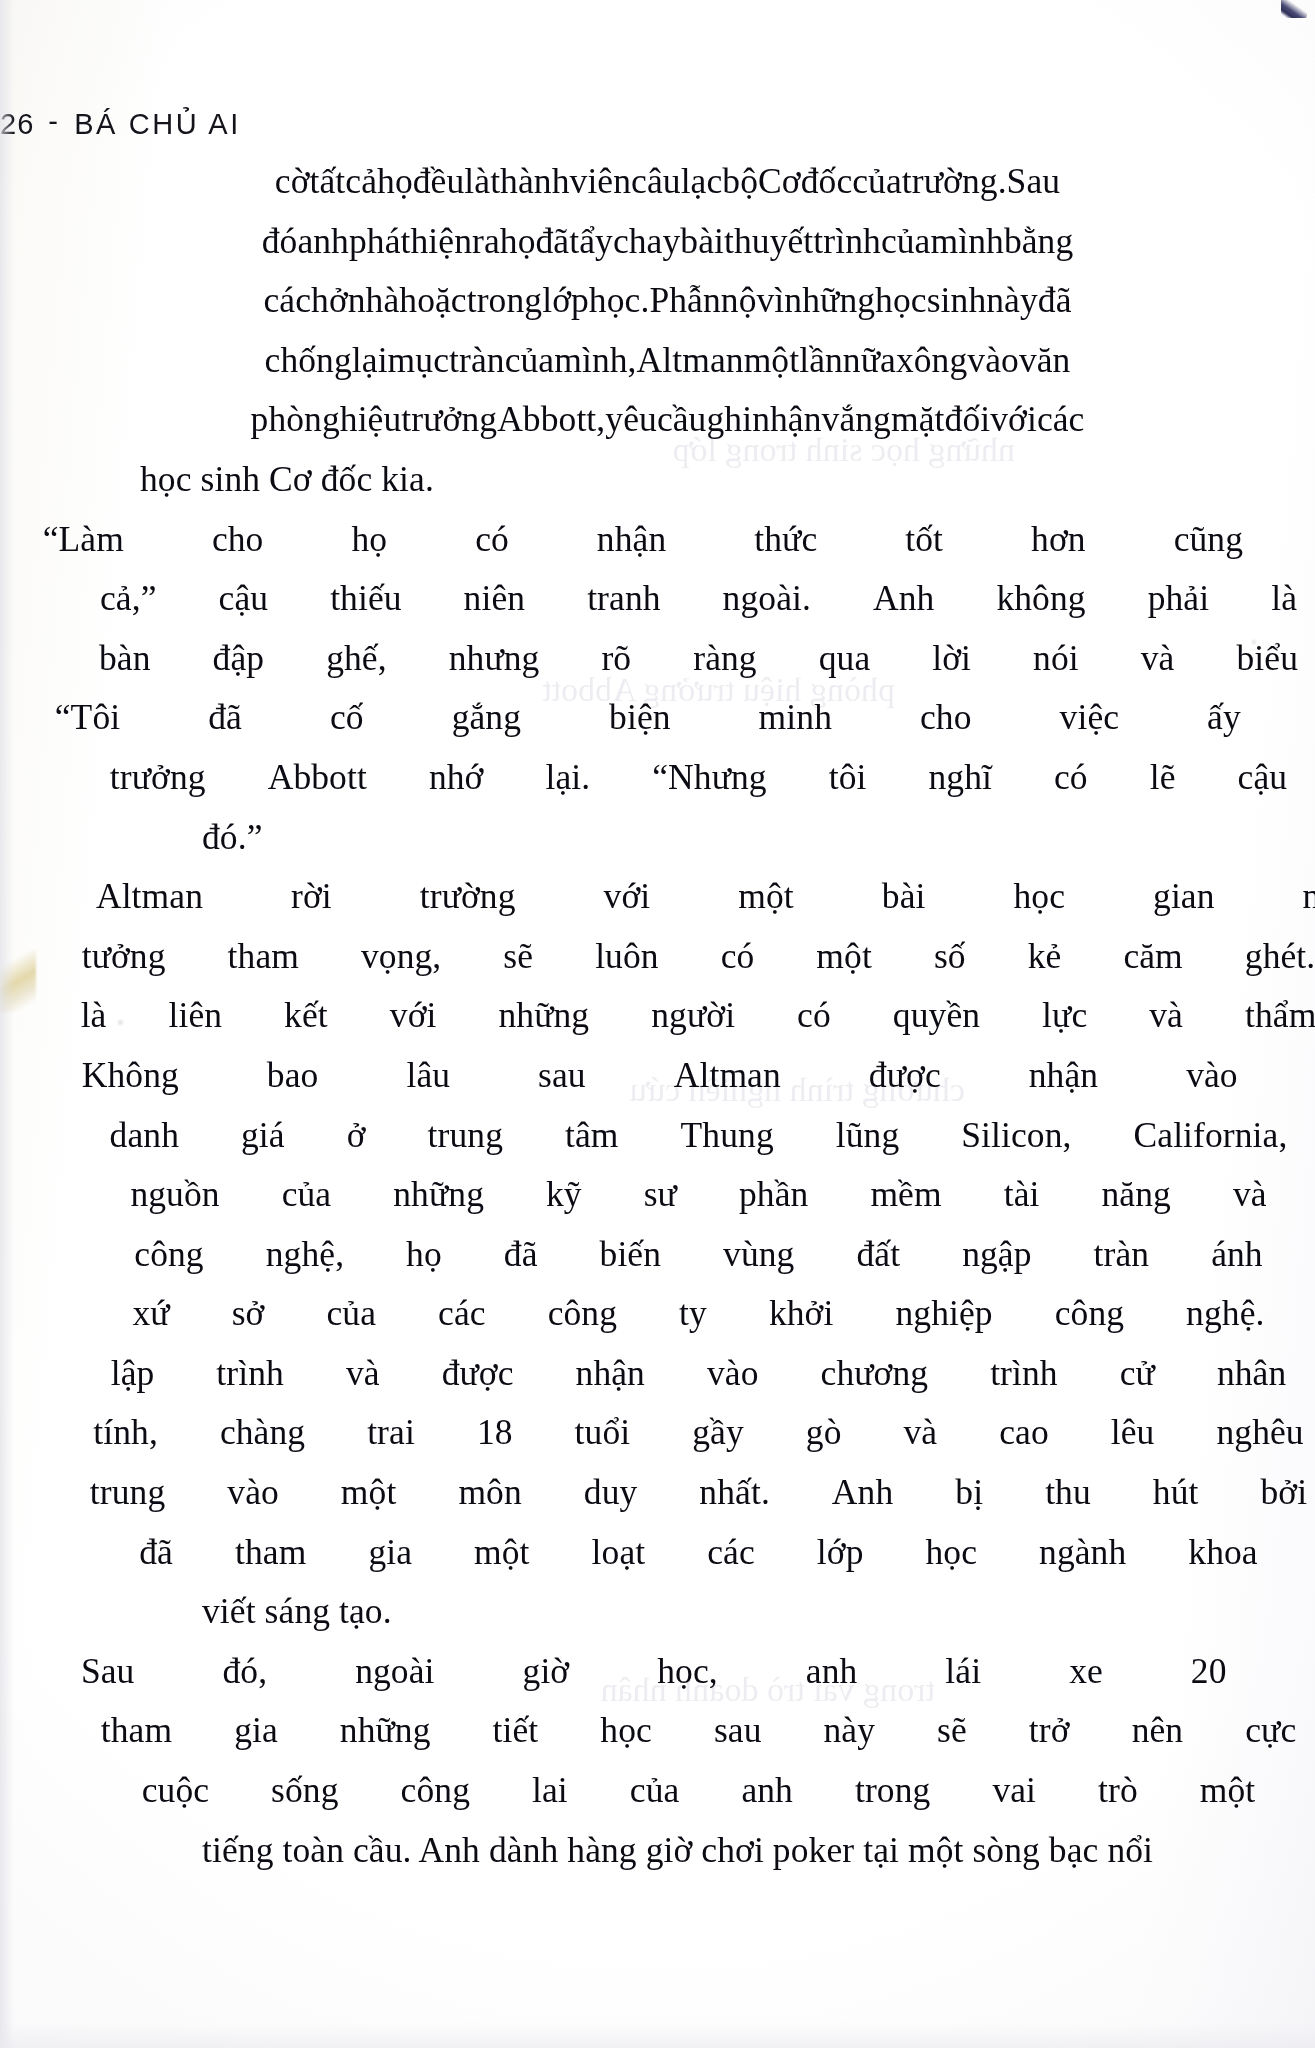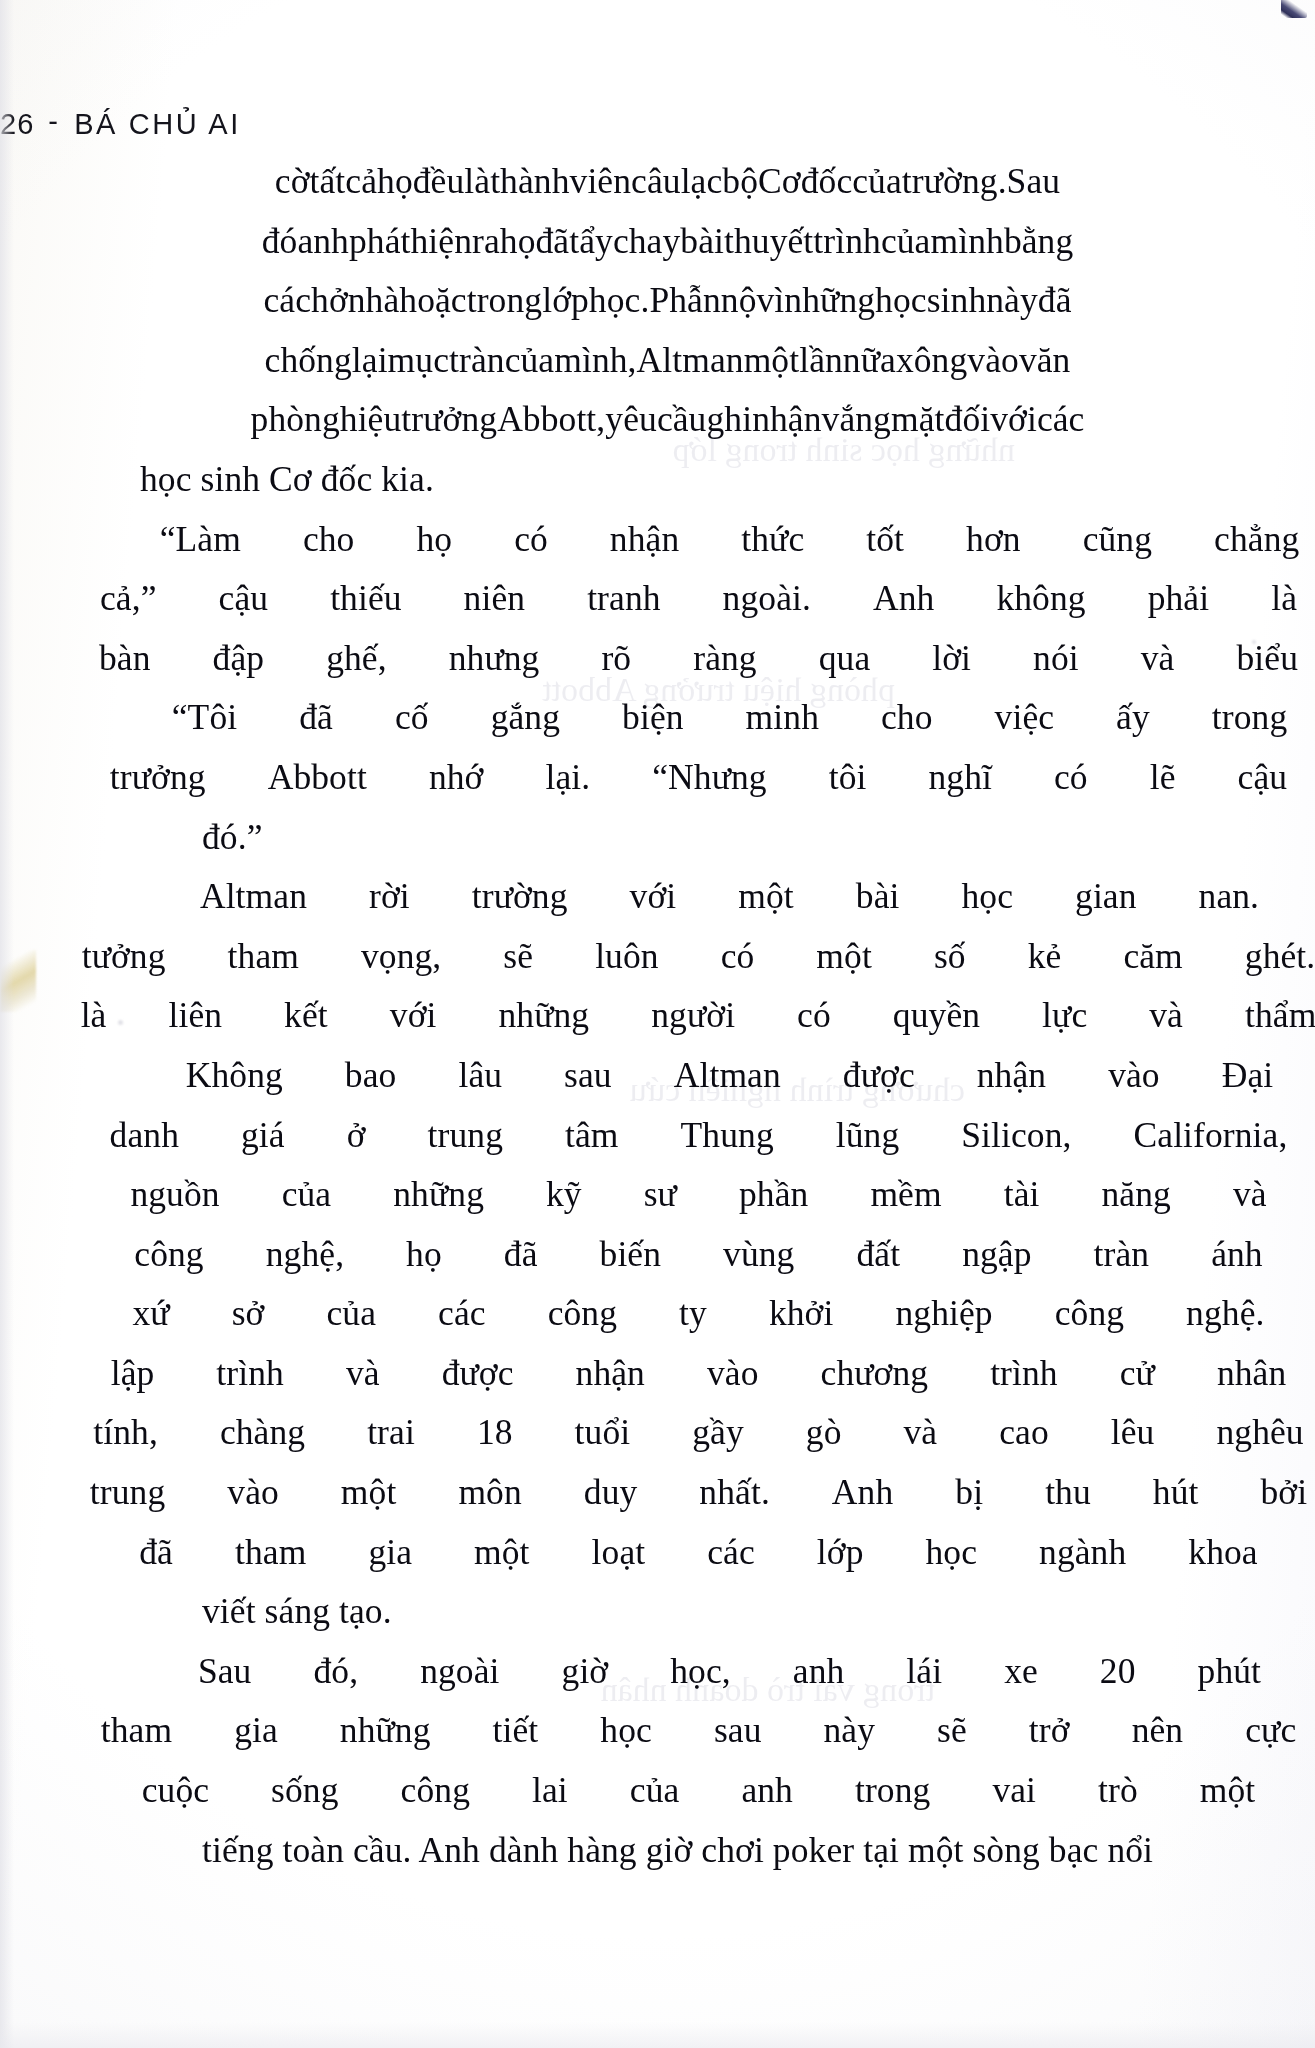--- a/index.html
+++ b/index.html
@@ -73,21 +73,21 @@
   .line {
     display: block;
     white-space: nowrap;
   }
   .line.justify {
     display: flex;
     justify-content: center;
   }
   .line.justify > span { display: inline-block; }
   .line.indent-first { padding-left: 62px; }
-  .line.justify.indent-first { padding-left: 62px; }
+  .line.justify.indent-first { padding-left: 62px; gap: 26px; }
 
   
   .ghost-layer {
     position: absolute;
     inset: 0;
     pointer-events: none;
     opacity: 0.085;
     filter: blur(0.7px);
     color: #3a3a6a;
     font-size: 34px;

